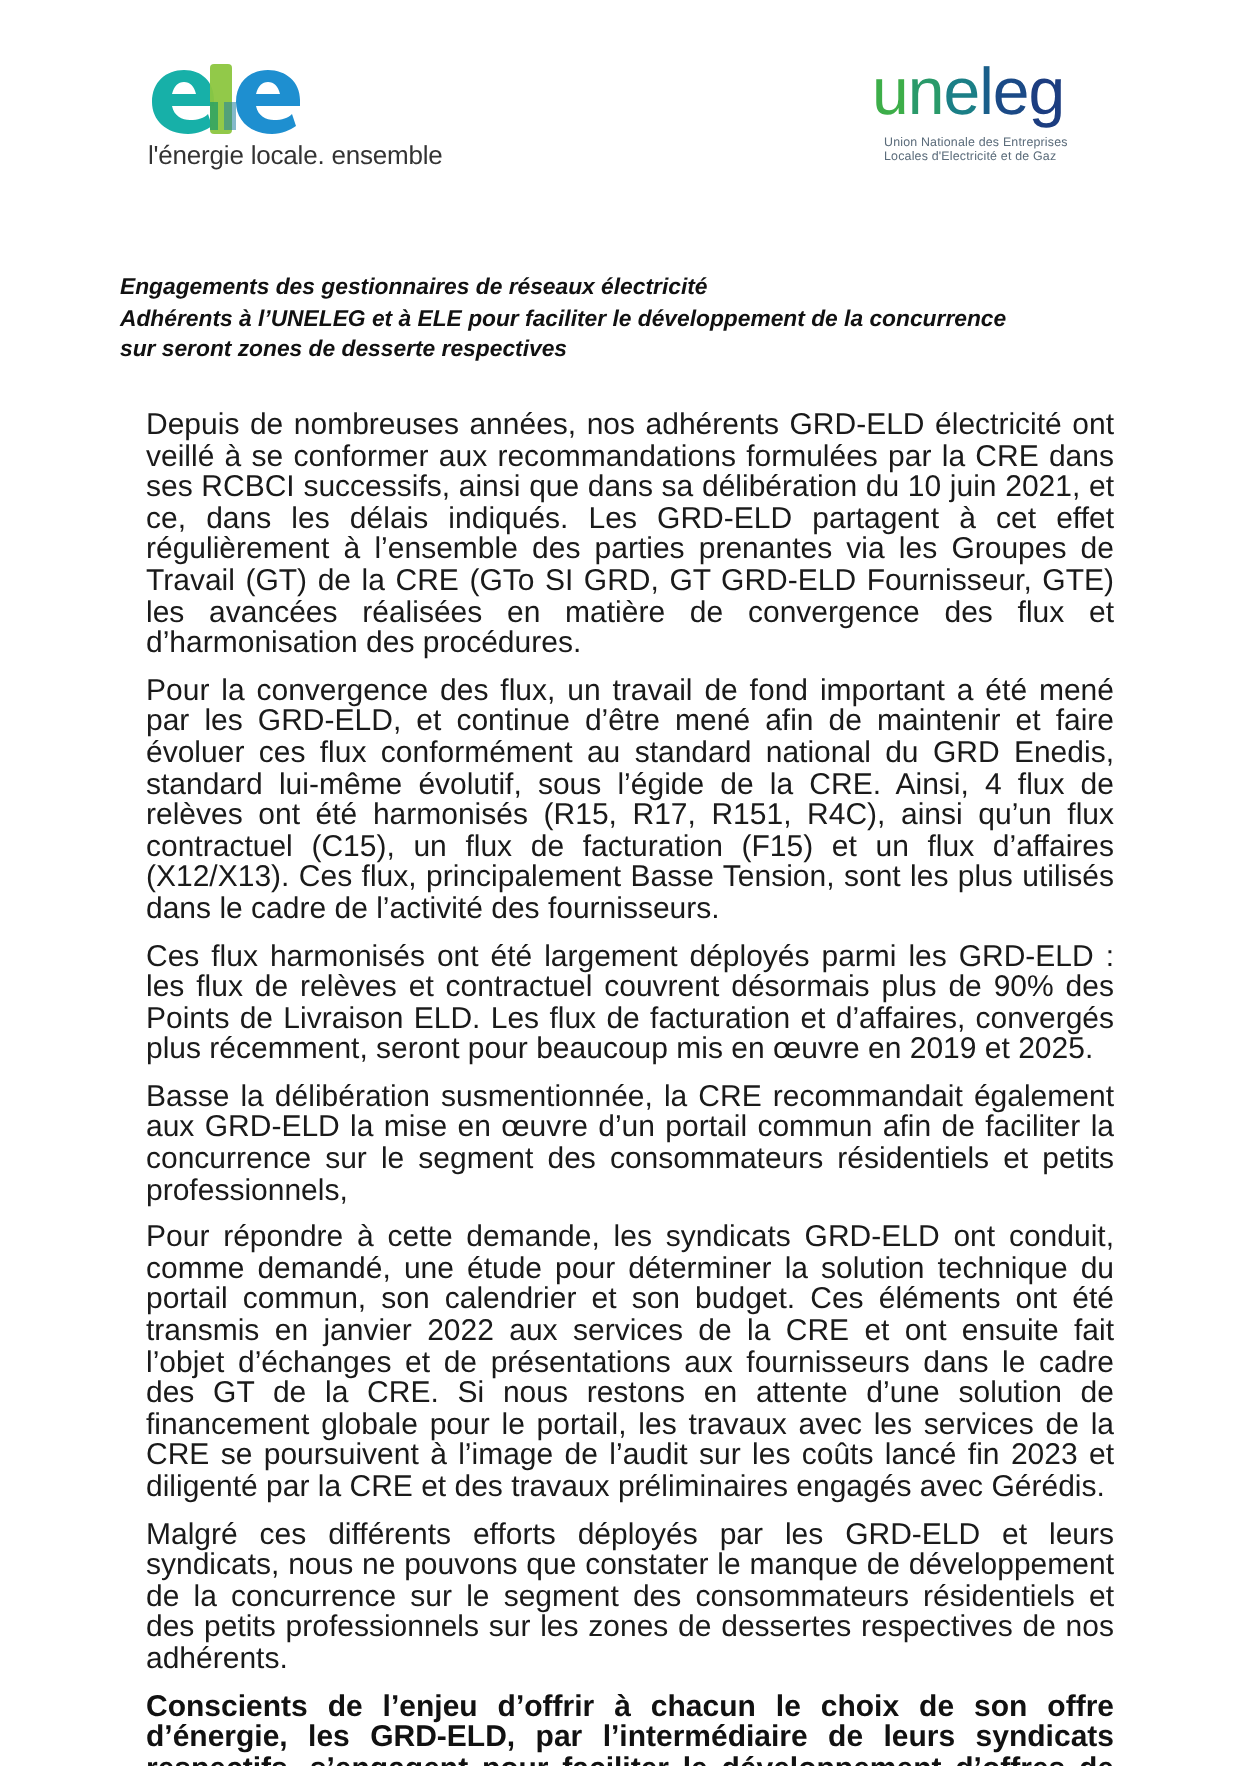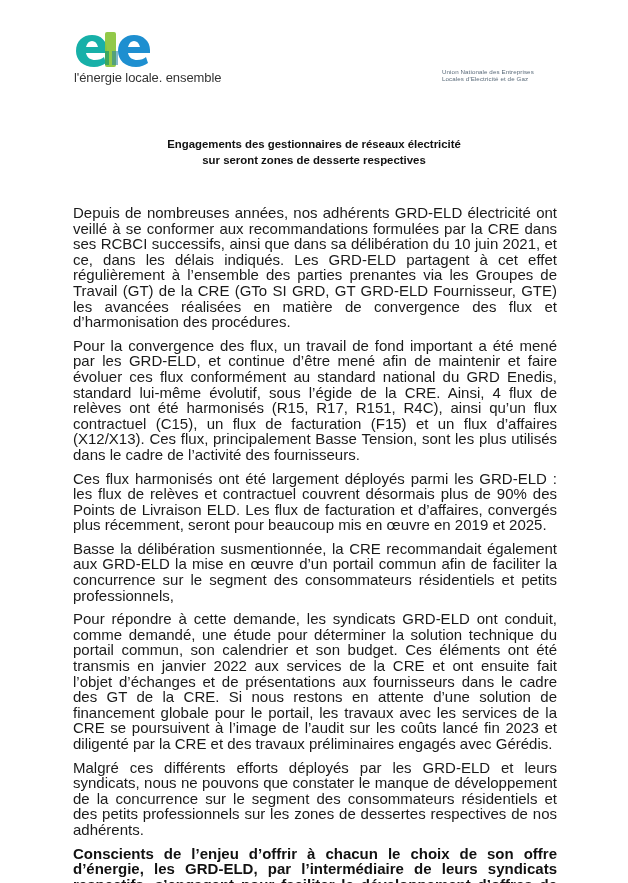--- a/index.html
+++ b/index.html
@@ -73,25 +73,25 @@
     }
     .logo-uneleg .subline.l1 { top: 40px; }
     .logo-uneleg .subline.l2 { top: 47px; }
 
     
     .title-block {
       position: absolute;
       left: 60px;
       top: 137px;
       width: 508px;
-      text-align: center;
       font-weight: bold;
       font-size: 11.4px;
       line-height: 15.5px;
       color: #111111;
+      font-style: italic;
     }
     .title-block div { white-space: nowrap; }
 
     
     .body-text {
       position: absolute;
       left: 73px;
       top: 205px;
       width: 484px;
       font-size: 15px;
@@ -121,26 +121,30 @@
 
       <path d="M44 19 C44 9 51 3 60 3 C69 3 76 9 76 18 L76 21 L54 21 C55 26 59 28 63 28 C67 28 70 27 72 25 L74 31 C71 33 67 35 62 35 C51 35 44 28 44 19 Z M54 15 L66 15 C65 11 63 9 60 9 C57 9 55 11 54 15 Z" fill="#1e8fd0"></path>
 
       <rect x="31" y="19" width="4" height="14" fill="#1a9a6a" opacity="0.7"></rect>
       <rect x="38" y="19" width="6" height="14" fill="#1f7fa0" opacity="0.55"></rect>
     </svg>
     <div class="tagline">l'énergie locale. ensemble</div>
   </div>
 
   <div class="logo-uneleg">
+    <div class="wordmark">
+      <span>u</span><span>n</span><span>e</span><span>l</span><span>e</span><span>g</span>
+    </div>
     <div class="subline l1">Union Nationale des Entreprises</div>
     <div class="subline l2">Locales d'Electricité et de Gaz</div>
   </div>
 
   <div class="title-block">
     <div>Engagements des gestionnaires de réseaux électricité</div>
+    <div>Adhérents à l’UNELEG et à ELE pour faciliter le développement de la concurrence</div>
     <div>sur seront zones de desserte respectives</div>
   </div>
 
   <div class="body-text">
     <p>Depuis de nombreuses années, nos adhérents GRD-ELD électricité ont veillé à se conformer aux recommandations formulées par la CRE dans ses RCBCI successifs, ainsi que dans sa délibération du 10 juin 2021, et ce, dans les délais indiqués. Les GRD-ELD partagent à cet effet régulièrement à l’ensemble des parties prenantes via les Groupes de Travail (GT) de la CRE (GTo SI GRD, GT GRD-ELD Fournisseur, GTE) les avancées réalisées en matière de convergence des flux et d’harmonisation des procédures.</p>
     <p>Pour la convergence des flux, un travail de fond important a été mené par les GRD-ELD, et continue d’être mené afin de maintenir et faire évoluer ces flux conformément au standard national du GRD Enedis, standard lui-même évolutif, sous l’égide de la CRE. Ainsi, 4 flux de relèves ont été harmonisés (R15, R17, R151, R4C), ainsi qu’un flux contractuel (C15), un flux de facturation (F15) et un flux d’affaires (X12/X13). Ces flux, principalement Basse Tension, sont les plus utilisés dans le cadre de l’activité des fournisseurs.</p>
     <p>Ces flux harmonisés ont été largement déployés parmi les GRD-ELD : les flux de relèves et contractuel couvrent désormais plus de 90% des Points de Livraison ELD. Les flux de facturation et d’affaires, convergés plus récemment, seront pour beaucoup mis en œuvre en 2019 et 2025.</p>
     <p>Basse la délibération susmentionnée, la CRE recommandait également aux GRD-ELD la mise en œuvre d’un portail commun afin de faciliter la concurrence sur le segment des consommateurs résidentiels et petits professionnels,</p>
     <p>Pour répondre à cette demande, les syndicats GRD-ELD ont conduit, comme demandé, une étude pour déterminer la solution technique du portail commun, son calendrier et son budget. Ces éléments ont été transmis en janvier 2022 aux services de la CRE et ont ensuite fait l’objet d’échanges et de présentations aux fournisseurs dans le cadre des GT de la CRE. Si nous restons en attente d’une solution de financement globale pour le portail, les travaux avec les services de la CRE se poursuivent à l’image de l’audit sur les coûts lancé fin 2023 et diligenté par la CRE et des travaux préliminaires engagés avec Gérédis.</p>
     <p>Malgré ces différents efforts déployés par les GRD-ELD et leurs syndicats, nous ne pouvons que constater le manque de développement de la concurrence sur le segment des consommateurs résidentiels et des petits professionnels sur les zones de dessertes respectives de nos adhérents.</p>

